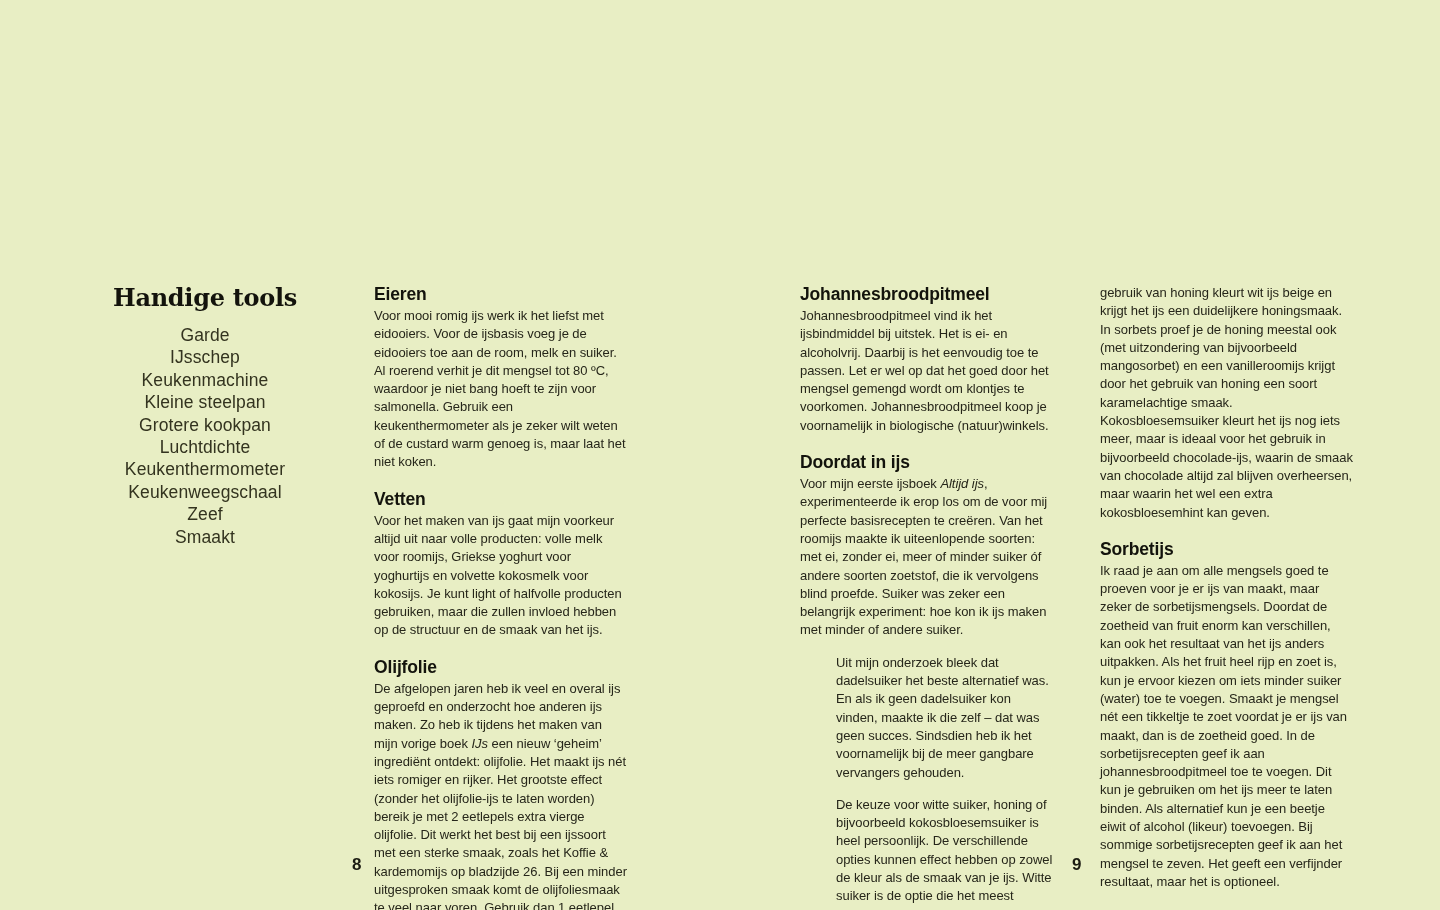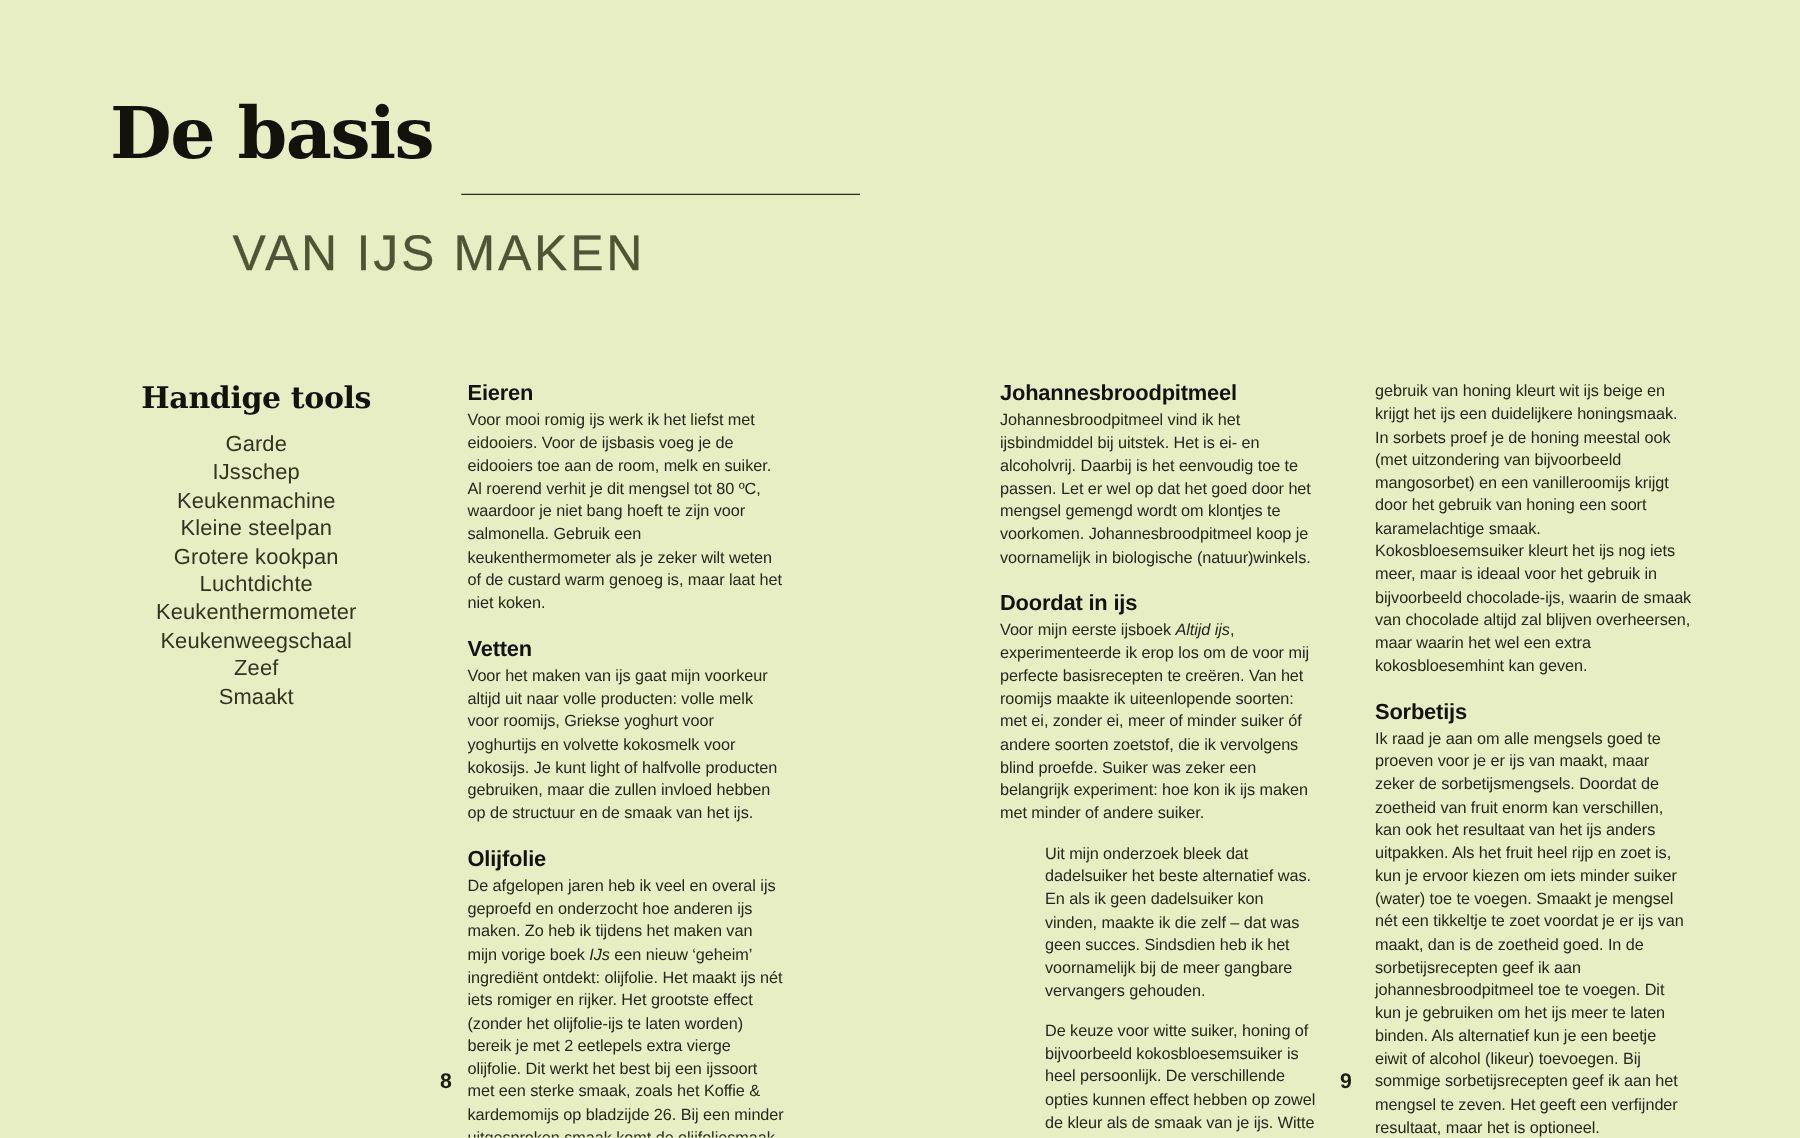--- a/index.html
+++ b/index.html
@@ -60,21 +60,21 @@
     line-height: 46px;
     letter-spacing: 2.2px;
     color: #4e5434;
     text-transform: uppercase;
     -webkit-text-stroke: 0.2px #4e5434;
   }
 
   
   .columns {
     position: absolute;
-    top: 304px;
+    top: 284px;
     left: 0;
     width: 1436px;
     height: 560px;
   }
   .col {
     position: absolute;
     top: 0;
   }
   .col-tools  { left: 112px; width: 186px; text-align: center; }
   .col-a      { left: 374px; width: 254px; }
@@ -146,27 +146,20 @@
     color: #1c1c12;
   }
   .folio-left  { left: 352px; }
   .folio-right { left: 1072px; }
 </style>
 </head>
 <body>
 
 <div class="spread">
 
-  <div class="masthead">
-    <div class="title-row">
-      <h1 class="title-main">De basis</h1>
-      <span class="title-rule"></span>
-    </div>
-    <div class="title-sub">VAN IJS MAKEN</div>
-  </div>
 
   <div class="columns">
 
     <div class="col col-tools">
       <h2 class="tools-heading">Handige tools</h2>
       <ul class="tools-list">
         <li>Garde</li>
         <li>IJsschep</li>
         <li>Keukenmachine</li>
         <li>Kleine steelpan</li>

